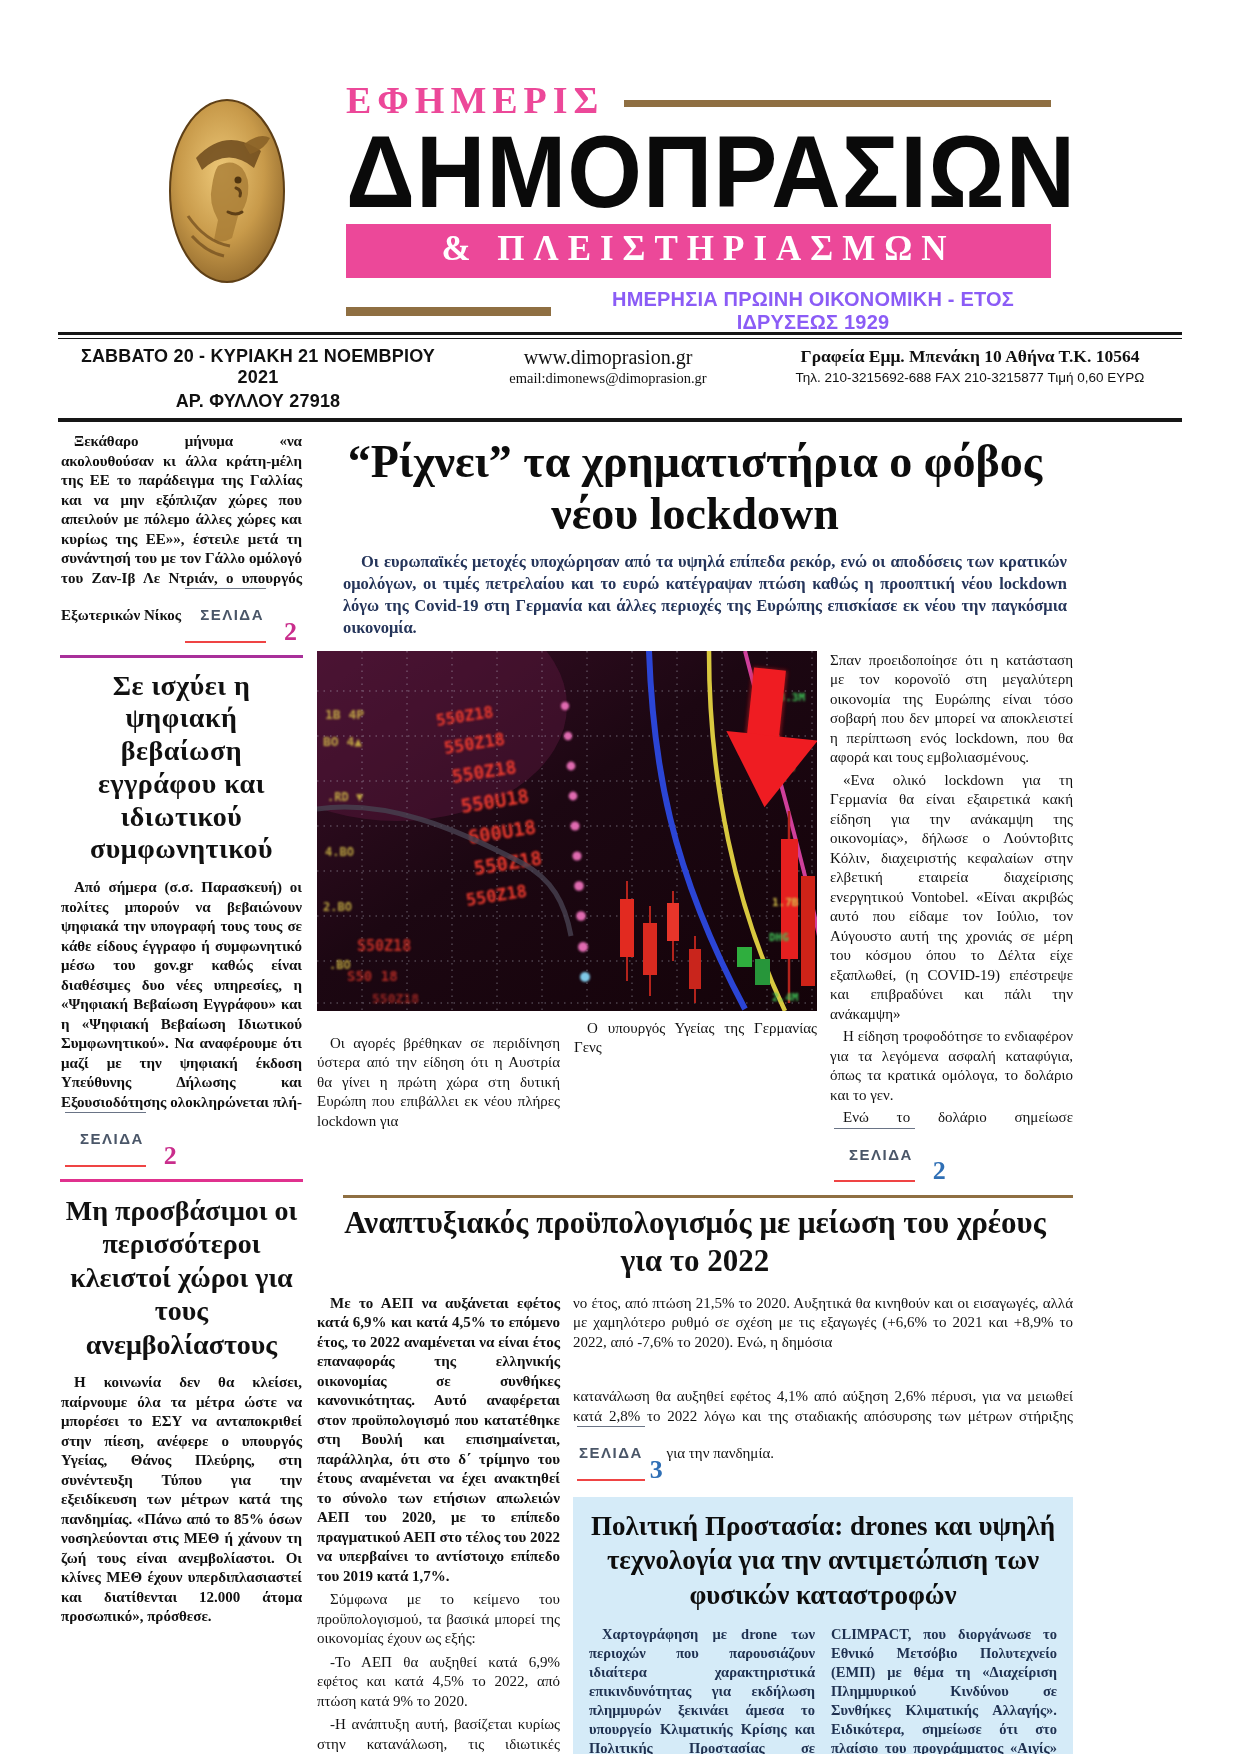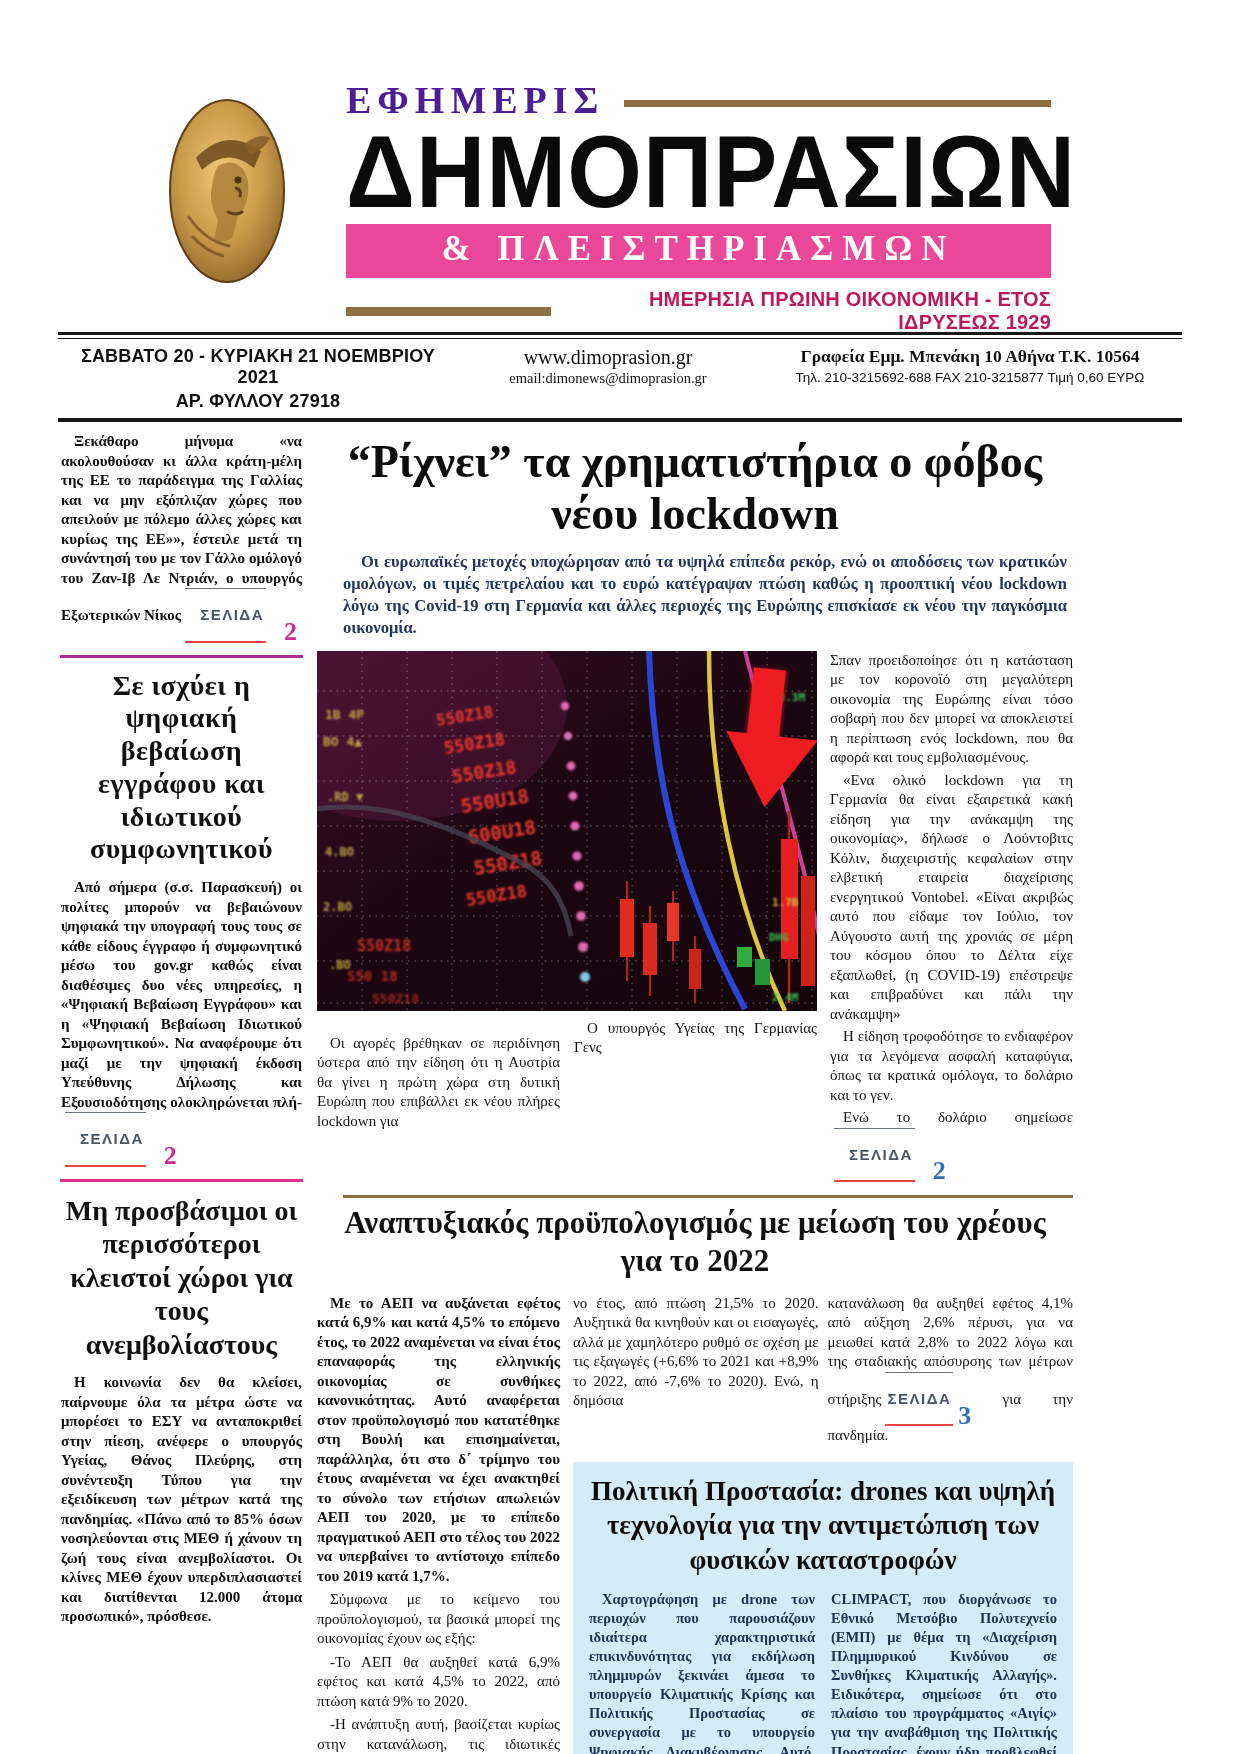--- a/index.html
+++ b/index.html
@@ -4,31 +4,31 @@
 <style>
   html,body { margin:0; padding:0; background:#888; }
   .page { width:1240px; height:1754px; background:#fff; position:relative; overflow:hidden;
           font-family:"Liberation Serif", serif; color:#111; margin:0 auto; }
 
   
   .masthead { position:relative; margin:78px 60px 0 170px; height:240px; }
   .coin { position:absolute; left:-4px; top:18px; width:122px; height:190px; }
   .mast-right { margin-left:176px; width:705px; }
   .kicker-row { display:flex; align-items:center; gap:20px; }
-  .kicker { font-weight:bold; font-size:38px; letter-spacing:6px; color:#4c1d95; }
+  .kicker { font-weight:bold; font-size:38px; letter-spacing:6px; color:#ec4899; }
   .kicker-rule { flex:1; height:7px; background:#8f6f42; margin-top:6px; }
   .mast-title { font-family:"Liberation Sans", sans-serif; font-weight:bold; font-size:96px;
                 line-height:0.98; letter-spacing:1px; color:#0a0a0a; white-space:nowrap;
                 transform:scaleY(1.06); transform-origin:top left; }
   .banner { margin-top:8px; background:#ec4899; color:#fff; text-align:center;
             font-weight:bold; font-size:35px; letter-spacing:9px; padding:5px 0 9px; }
   .tagline-row { display:flex; align-items:center; gap:24px; margin-top:10px; }
   .tagline-rule { width:205px; height:9px; background:#8f6f42; }
-  .tagline { flex:1; text-align:right; font-family:"Liberation Sans", sans-serif;
-             font-weight:bold; font-size:20px; letter-spacing:0.2px; color:#be185d; }
+  .tagline { flex:1; text-align:center; font-family:"Liberation Sans", sans-serif;
+             font-weight:bold; font-size:20px; letter-spacing:0.2px; color:#8b5cf6; }
 
   
   .double-rule { margin:14px 58px 0; height:3px; border-top:3px solid #161616; border-bottom:1px solid #161616; }
   .infobar { margin:7px 58px 0; display:flex; align-items:flex-start; }
   .info-left { width:400px; text-align:center; }
   .info-date, .info-issue { font-family:"Liberation Sans", sans-serif; font-weight:bold; font-size:18px; letter-spacing:0.2px; }
   .info-issue { margin-top:3px; }
   .info-mid { width:300px; text-align:center; }
   .info-web { font-weight:normal; font-size:20px; }
   .info-email { font-size:14.5px; margin-top:1px; }
@@ -76,21 +76,21 @@
   .p-indent { text-indent:13px; }
 
   .brown-rule { height:3px; background:#8f6f42; border:0; margin:10px 0 6px 26px; }
 
   
   .budget-h { text-align:center; font-weight:bold; font-size:31px; line-height:1.22; margin:6px 6px 14px; }
   .budget-row { display:flex; gap:13px; }
   .b-col1 { width:243px; flex-shrink:0; font-size:15px; line-height:1.3; text-align:justify; }
   .b-col1 p, .b-col2 p, .b-col3 p { margin:0 0 4px; text-indent:13px; }
   .b-right { flex:1; min-width:0; }
-  .b-cols { display:flex; gap:9px; }
+  .b-cols { display:flex; gap:31px;flex-direction:column; }
   .b-col2, .b-col3 { flex:1; font-size:15px; line-height:1.3; text-align:justify; }
   .no-indent { text-indent:0 !important; }
 
   
   .blue-box { background:#d5ebf8; margin-top:12px; padding:12px 16px 10px; }
   .blue-h { text-align:center; font-weight:bold; font-size:27px; line-height:1.28; margin:0 0 12px; color:#0d0d0d; }
   .blue-cols { display:flex; gap:16px; }
   .blue-col { flex:1; font-size:14.5px; font-weight:bold; line-height:1.32; text-align:justify; color:#1e3050; }
   .blue-col p { margin:0 0 5px; }
 </style>

